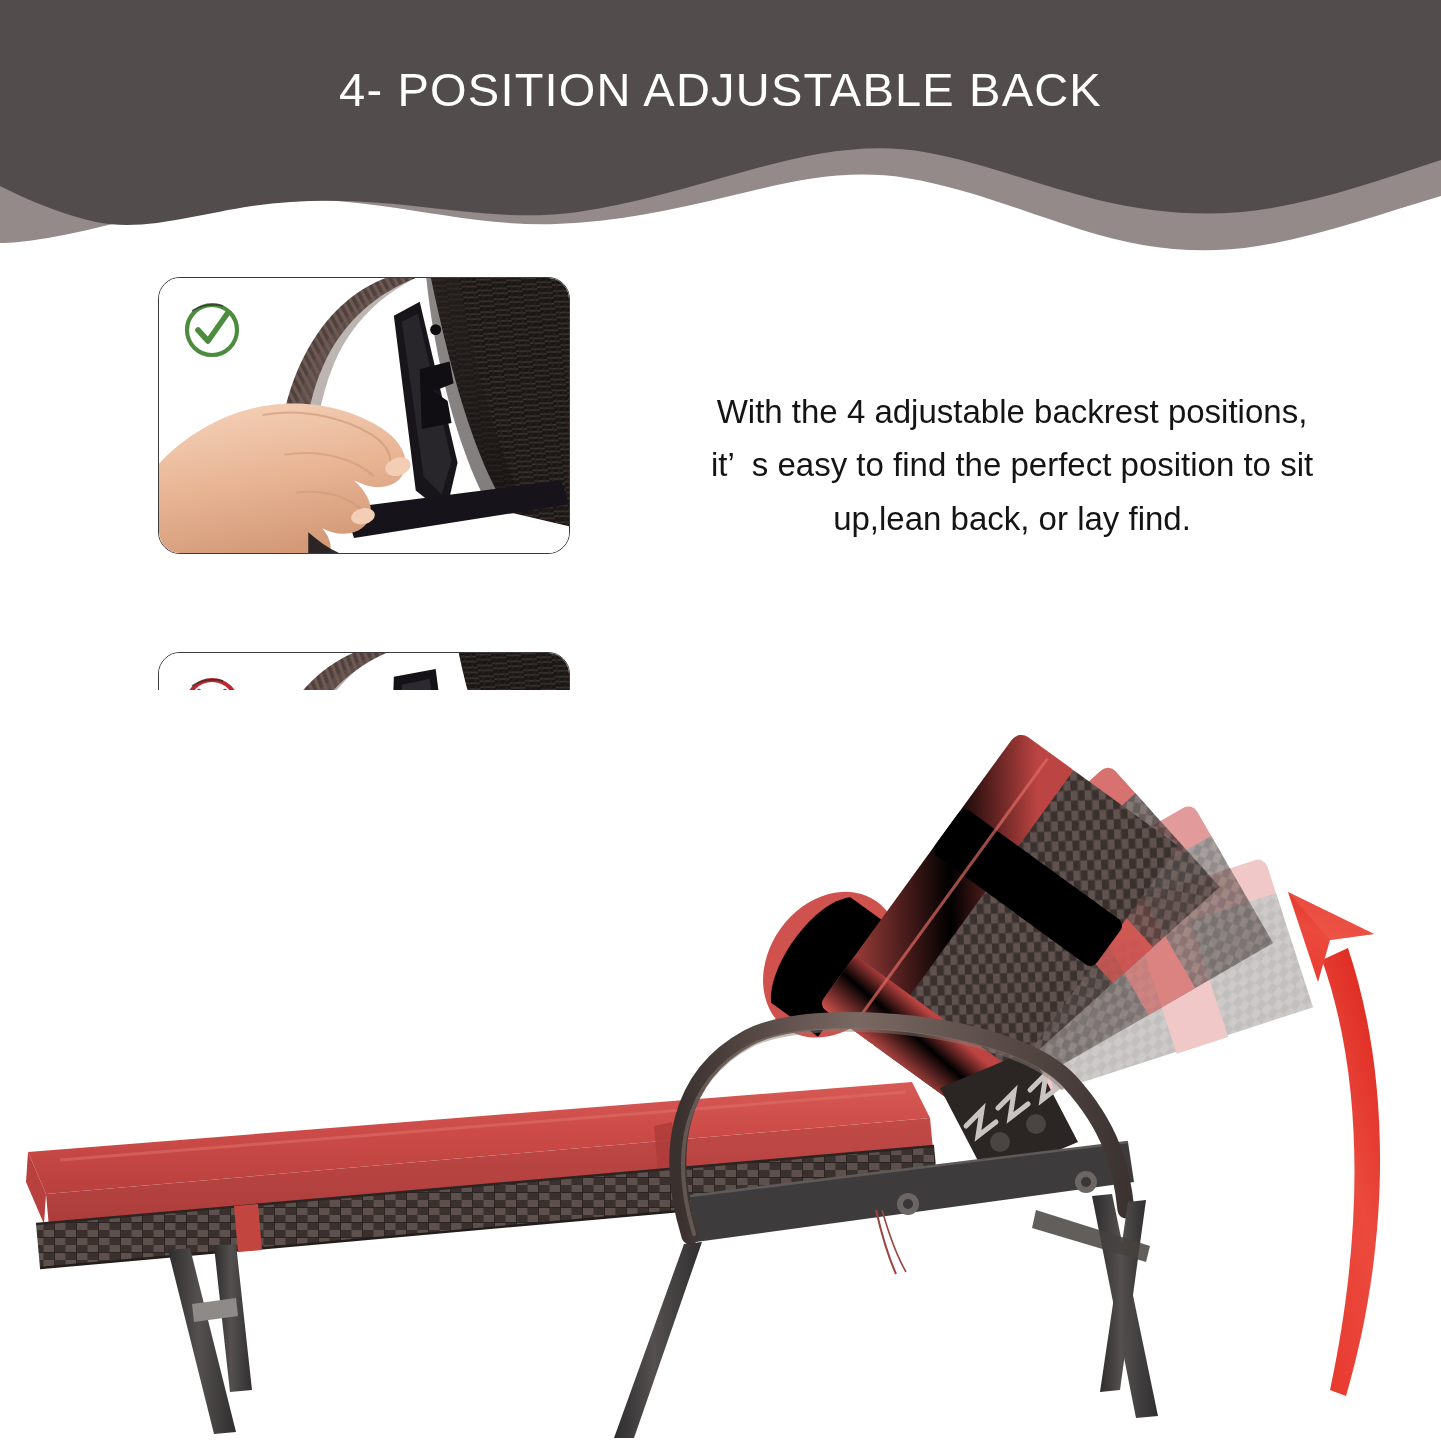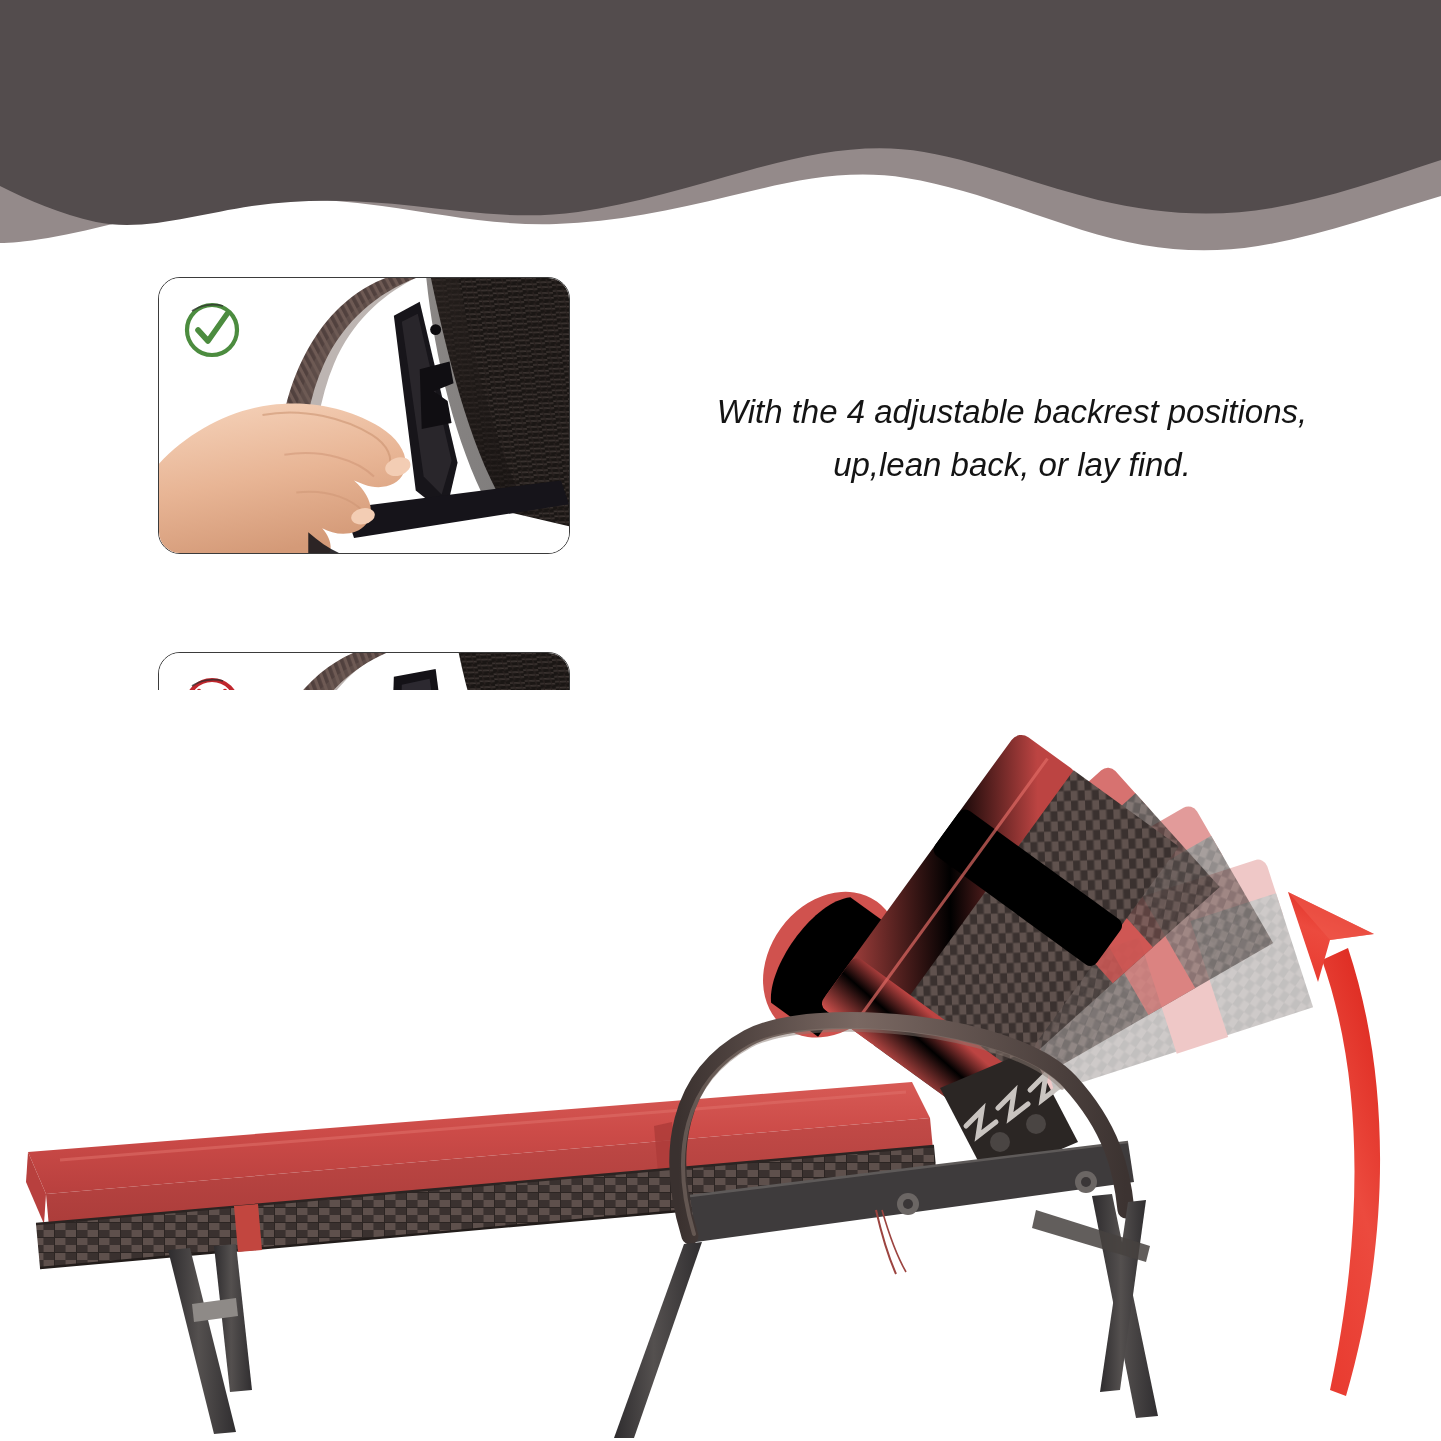--- a/index.html
+++ b/index.html
@@ -46,21 +46,21 @@
   .desc {
     position:absolute;
     left:612px; top:385px; width:800px;
     text-align:center;
     color:#141414;
     font-size:33px;
     line-height:1.62;
     font-weight:400;
     font-family:"Liberation Sans", sans-serif;
   }
-  .desc .line { display:block; white-space:pre;font-style:italic; }
+  .desc .line { display:block; white-space:pre; }
 
   
   .product { position:absolute; left:0; top:690px; width:1441px; height:751px; }
   .product svg { display:block; width:1441px; height:751px; }
 </style>
 </head>
 <body>
 
 <div class="stage">
 
@@ -84,20 +84,21 @@
         C1386,178 1330,198 1272,208
         C1214,218 1156,214 1098,200
         C1040,186 982,162 924,152
         C866,142 808,154 750,170
         C692,186 634,204 578,212
         C522,220 468,212 414,206
         C360,200 306,198 252,206
         C198,214 144,232 96,222
         C60,214 28,200 0,186 Z"></path>
     </svg>
+    <div class="banner-title">4- POSITION ADJUSTABLE BACK</div>
   </div>
 
   <div class="callout" id="callout-correct">
     <div class="photo">
       <svg viewBox="0 0 412 277" preserveAspectRatio="none">
         <defs>
           <linearGradient id="skinA" x1="0" y1="0" x2="0.3" y2="1">
             <stop offset="0%" stop-color="#F6D4BC"></stop>
             <stop offset="55%" stop-color="#E8B595"></stop>
             <stop offset="100%" stop-color="#D49A78"></stop>
@@ -205,20 +206,21 @@
       <svg viewBox="0 0 66 66">
         <circle cx="33" cy="34" r="25" fill="none" stroke="#C0272D" stroke-width="4.2"></circle>
         <path d="M20,21 L46,47 M46,21 L20,47" fill="none" stroke="#C0272D" stroke-width="6" stroke-linecap="round"></path>
         <path d="M13,15 C22,9 34,7 44,10" fill="none" stroke="#2E2E2E" stroke-width="1.7" opacity="0.75"></path>
       </svg>
     </div>
   </div>
 
   <div class="desc">
     <span class="line">With the 4 adjustable backrest positions,</span>
+    <span class="line">it’  s easy to find the perfect position to sit</span>
     <span class="line">up,lean back, or lay find.</span>
   </div>
 
   <div class="product">
     <svg viewBox="0 0 1441 751" preserveAspectRatio="none">
       <defs>
         <linearGradient id="cushTop" x1="0" y1="0" x2="0" y2="1">
           <stop offset="0%" stop-color="#D75A55"></stop>
           <stop offset="45%" stop-color="#CC4B48"></stop>
           <stop offset="100%" stop-color="#B8403E"></stop>

